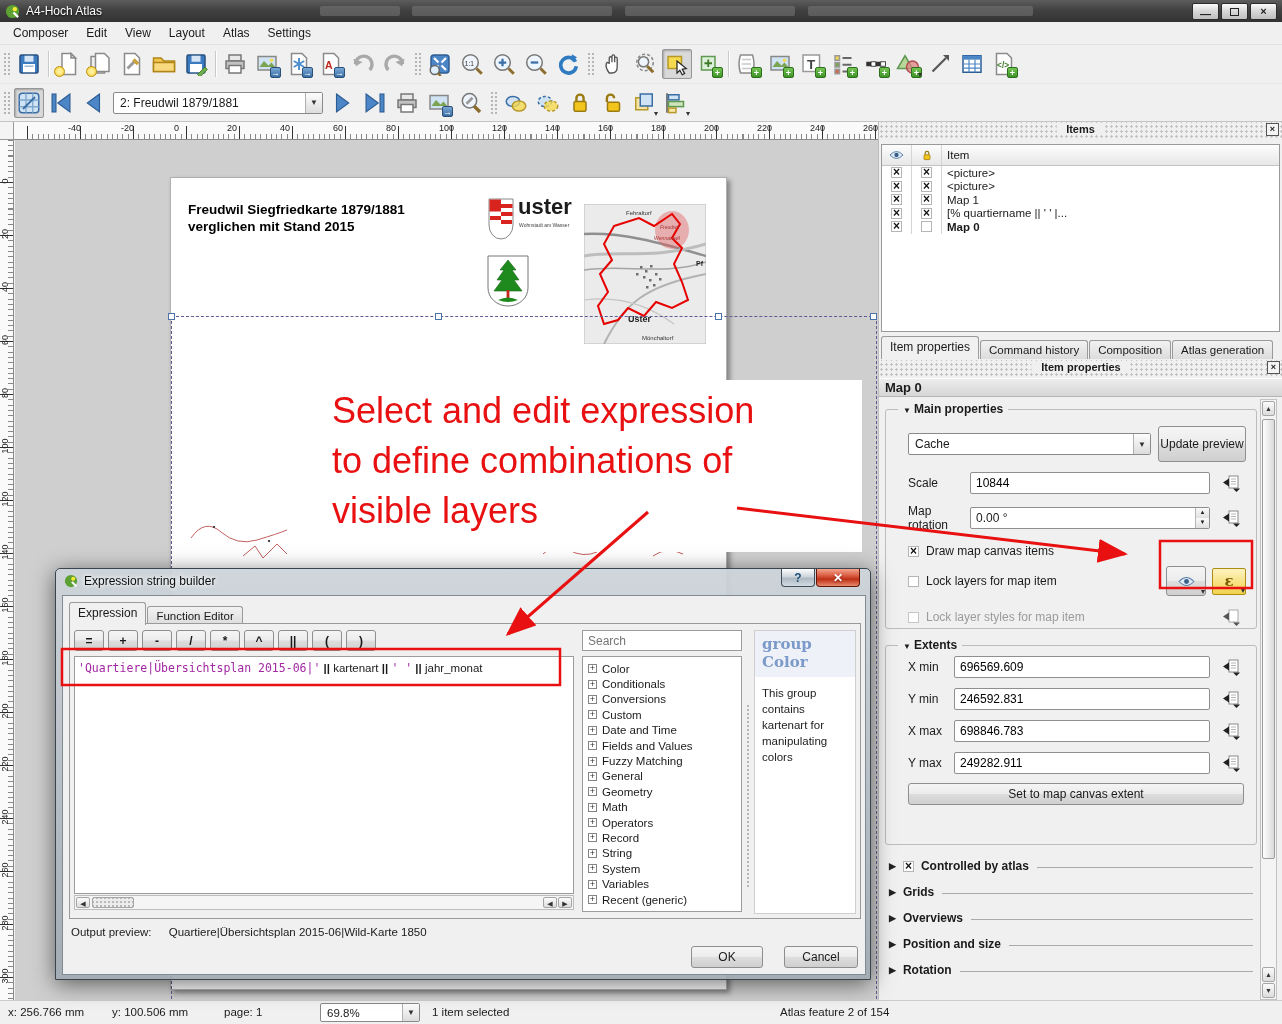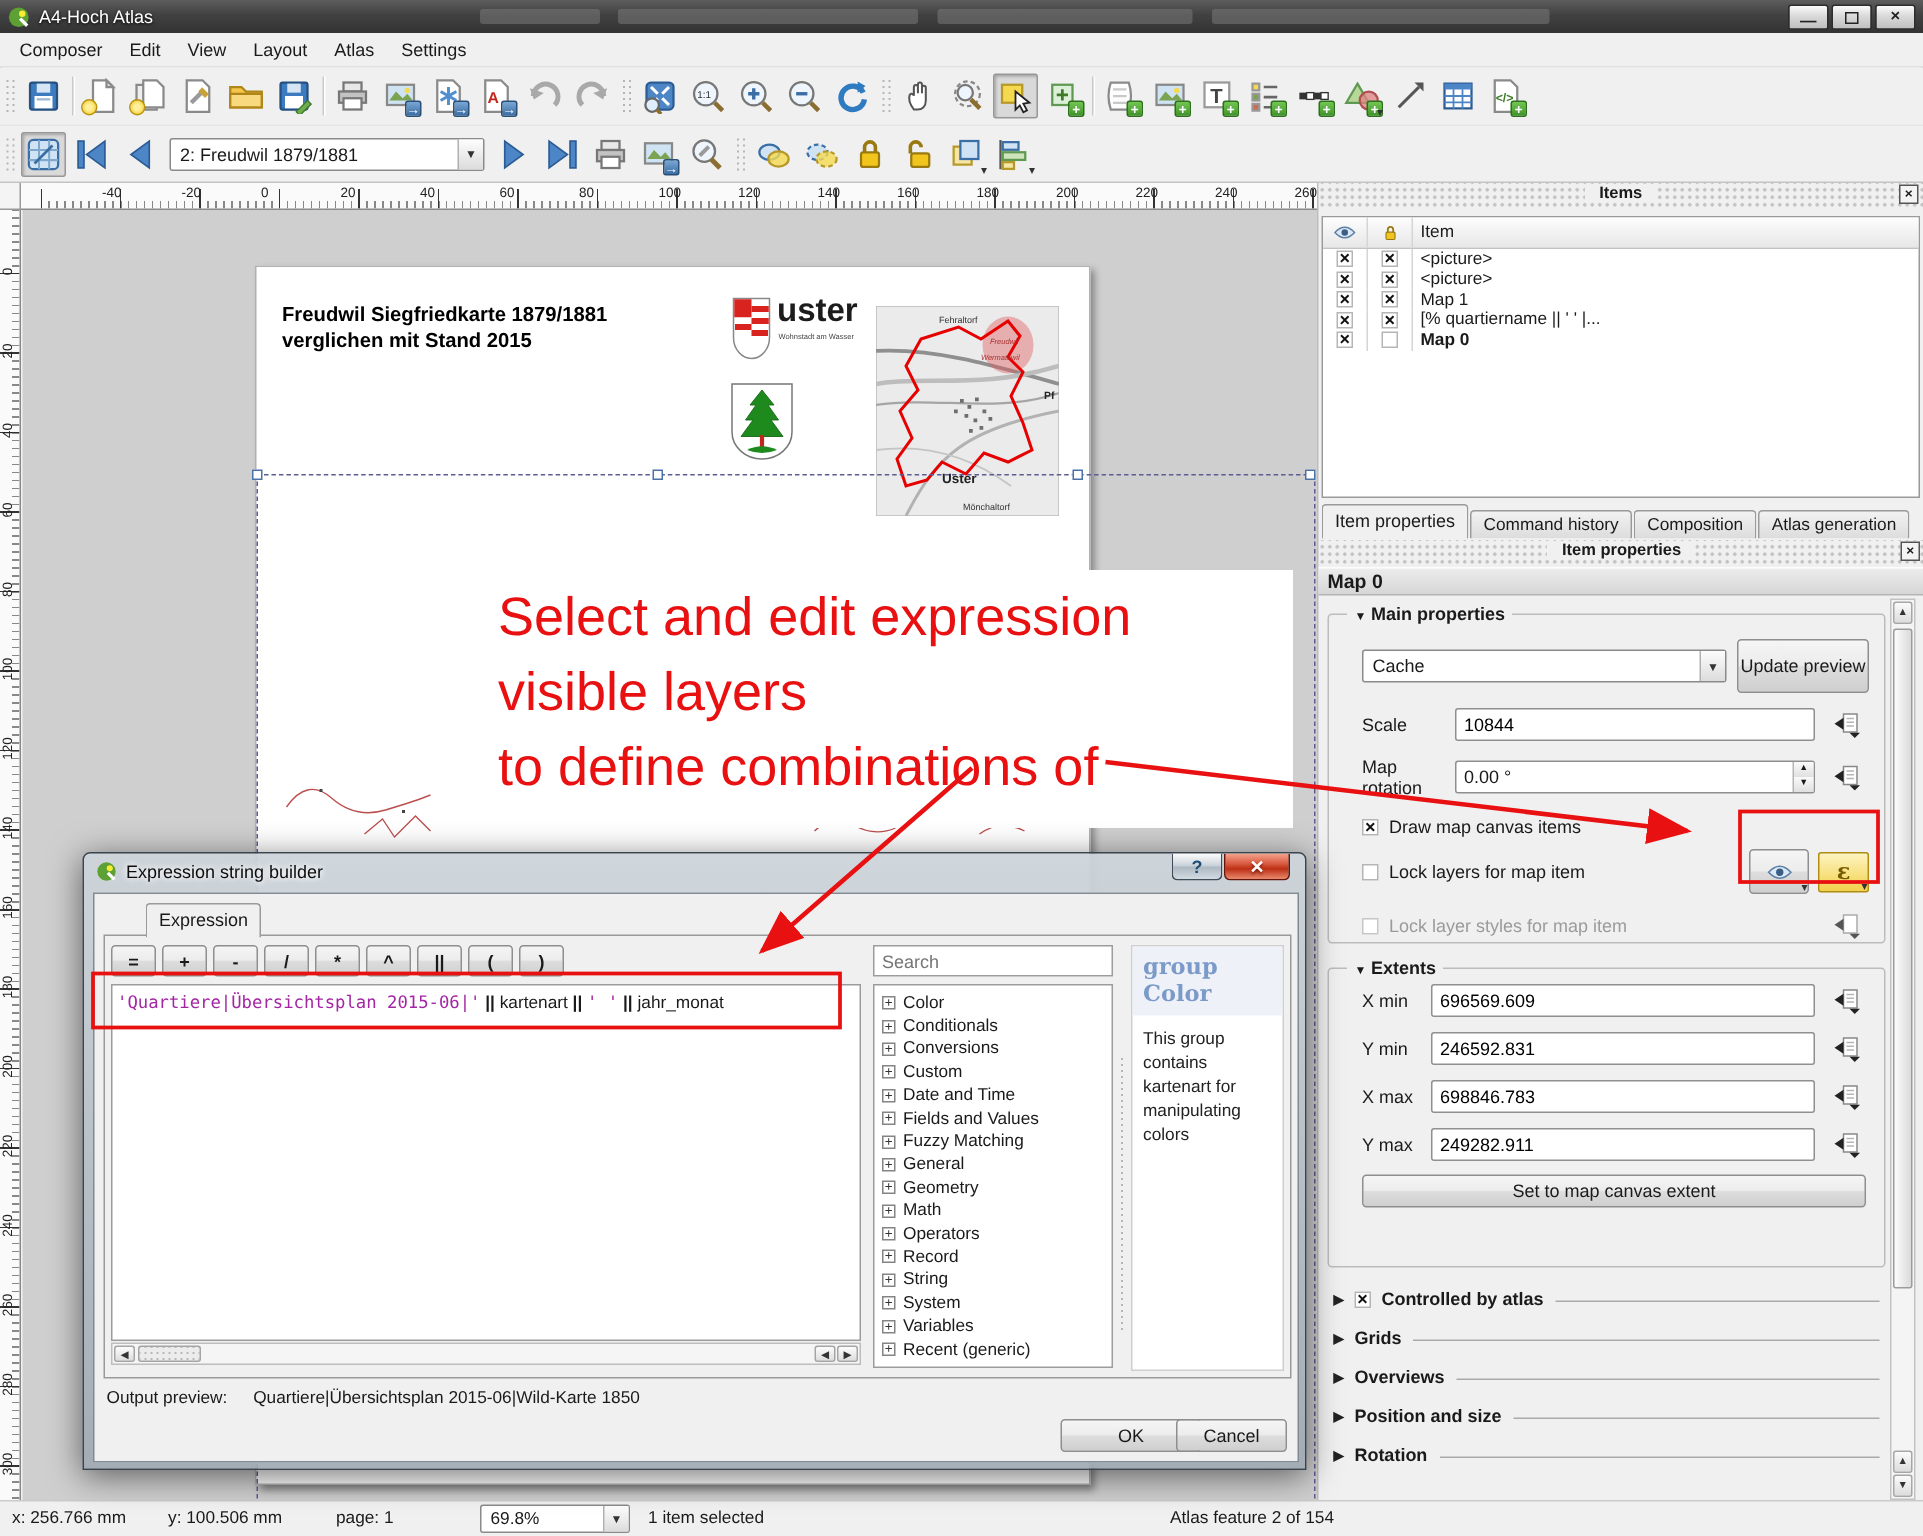--- a/index.html
+++ b/index.html
@@ -148,21 +148,21 @@
     font-size:12px; color:#0c0c0c; text-shadow:0 0 4px #fff,0 0 6px #fff; }
   .dlg-btns { position:absolute; top:0; right:10px; display:flex; gap:1px; }
   .dhelp { width:34px; height:18px; border:1px solid #3f4c57; border-top:none; border-radius:0 0 4px 4px;
     background:linear-gradient(#fdfdfd,#cdd5dc 45%,#aeb9c3 55%,#d3dbe2); color:#1c4e79; font-weight:bold;
     font-size:12px; display:flex; align-items:center; justify-content:center; }
   .dclose { width:44px; height:18px; border:1px solid #64150a; border-top:none; border-radius:0 0 4px 4px;
     background:linear-gradient(#f5a48e,#d85b40 40%,#bd3015 60%,#e88a6d); color:#fff; font-weight:bold;
     font-size:12px; display:flex; align-items:center; justify-content:center; text-shadow:0 1px 2px #7c1d0d; }
   .dlg-client { position:absolute; left:6px; top:26px; width:804px; height:380px; background:#f0f0f0;
     border:1px solid #7f8a93; }
-  .xtab-row { position:absolute; left:16px; top:6px; display:flex; align-items:flex-end;flex-direction:column; }
+  .xtab-row { position:absolute; left:6px; top:6px; display:flex; align-items:flex-end; }
   .xframe { position:absolute; left:6px; top:27px; width:792px; height:296px; border:1px solid #9a9a9a;
     background:#f0f0f0; }
   .ops { position:absolute; left:4px; top:6px; display:flex; gap:4px; }
   .opbtn { width:30px; height:21px; font-weight:bold; }
   .expr-edit { position:absolute; left:4px; top:32px; width:500px; height:238px; background:#fff;
     border:1px solid #9c9c9c; font-family:"DejaVu Sans Mono",monospace; font-size:11.5px; padding:4px 3px; white-space:nowrap; overflow:hidden; }
   .xp-string { color:var(--expr-str,#a327a3); }
   .xp-op { font-weight:bold; font-family:"Liberation Sans",sans-serif; }
   .xp-field { font-family:"Liberation Sans",sans-serif; }
   .hscroll { position:absolute; left:4px; top:271px; width:500px; height:15px; border:1px solid #bdbdbd;
@@ -679,22 +679,22 @@
     </div>
 
     <div class="sel-rect"></div>
     <div class="handle" style="left:153px;top:173px"></div>
     <div class="handle" style="left:420px;top:173px"></div>
     <div class="handle" style="left:700px;top:173px"></div>
     <div class="handle" style="left:855px;top:173px"></div>
 
     <div class="ann-box">
       <div style="padding-top:6px">Select and edit expression</div>
+      <div>to define combinations of</div>
       <div>visible layers</div>
-      <div>to define combinations of</div>
     </div>
   </div>
 
   <div class="rpanel">
     <div class="dotted-title">
       <span>Items</span>
       <div class="xclose">×</div>
     </div>
     <div class="items-table">
       <div class="it-head">
@@ -1054,21 +1054,21 @@
         <div class="splitter"></div>
         <div class="helpbox">
           <div class="help-title">group Color</div>
           <div class="help-body">This group contains kartenart for manipulating colors</div>
         </div>
       </div>
       <div class="output-row">
         <span>Output preview:</span>
         <span style="margin-left:14px">Quartiere|Übersichtsplan 2015-06|Wild-Karte 1850</span>
       </div>
-      <div class="btn dlg-okc" style="left:644px;width:94px">OK</div>
+      <div class="btn dlg-okc" style="left:628px;width:72px">OK</div>
       <div class="btn dlg-okc" style="left:721px;width:74px">Cancel</div>
     </div>
   </div>
 
   <svg class="overlay">
     <defs>
       <marker id="ah" markerWidth="11" markerHeight="9" refX="9" refY="4" orient="auto">
         <path d="M0,0 L10,4 L0,8 Z" fill="#e81010"></path>
       </marker>
     </defs>

